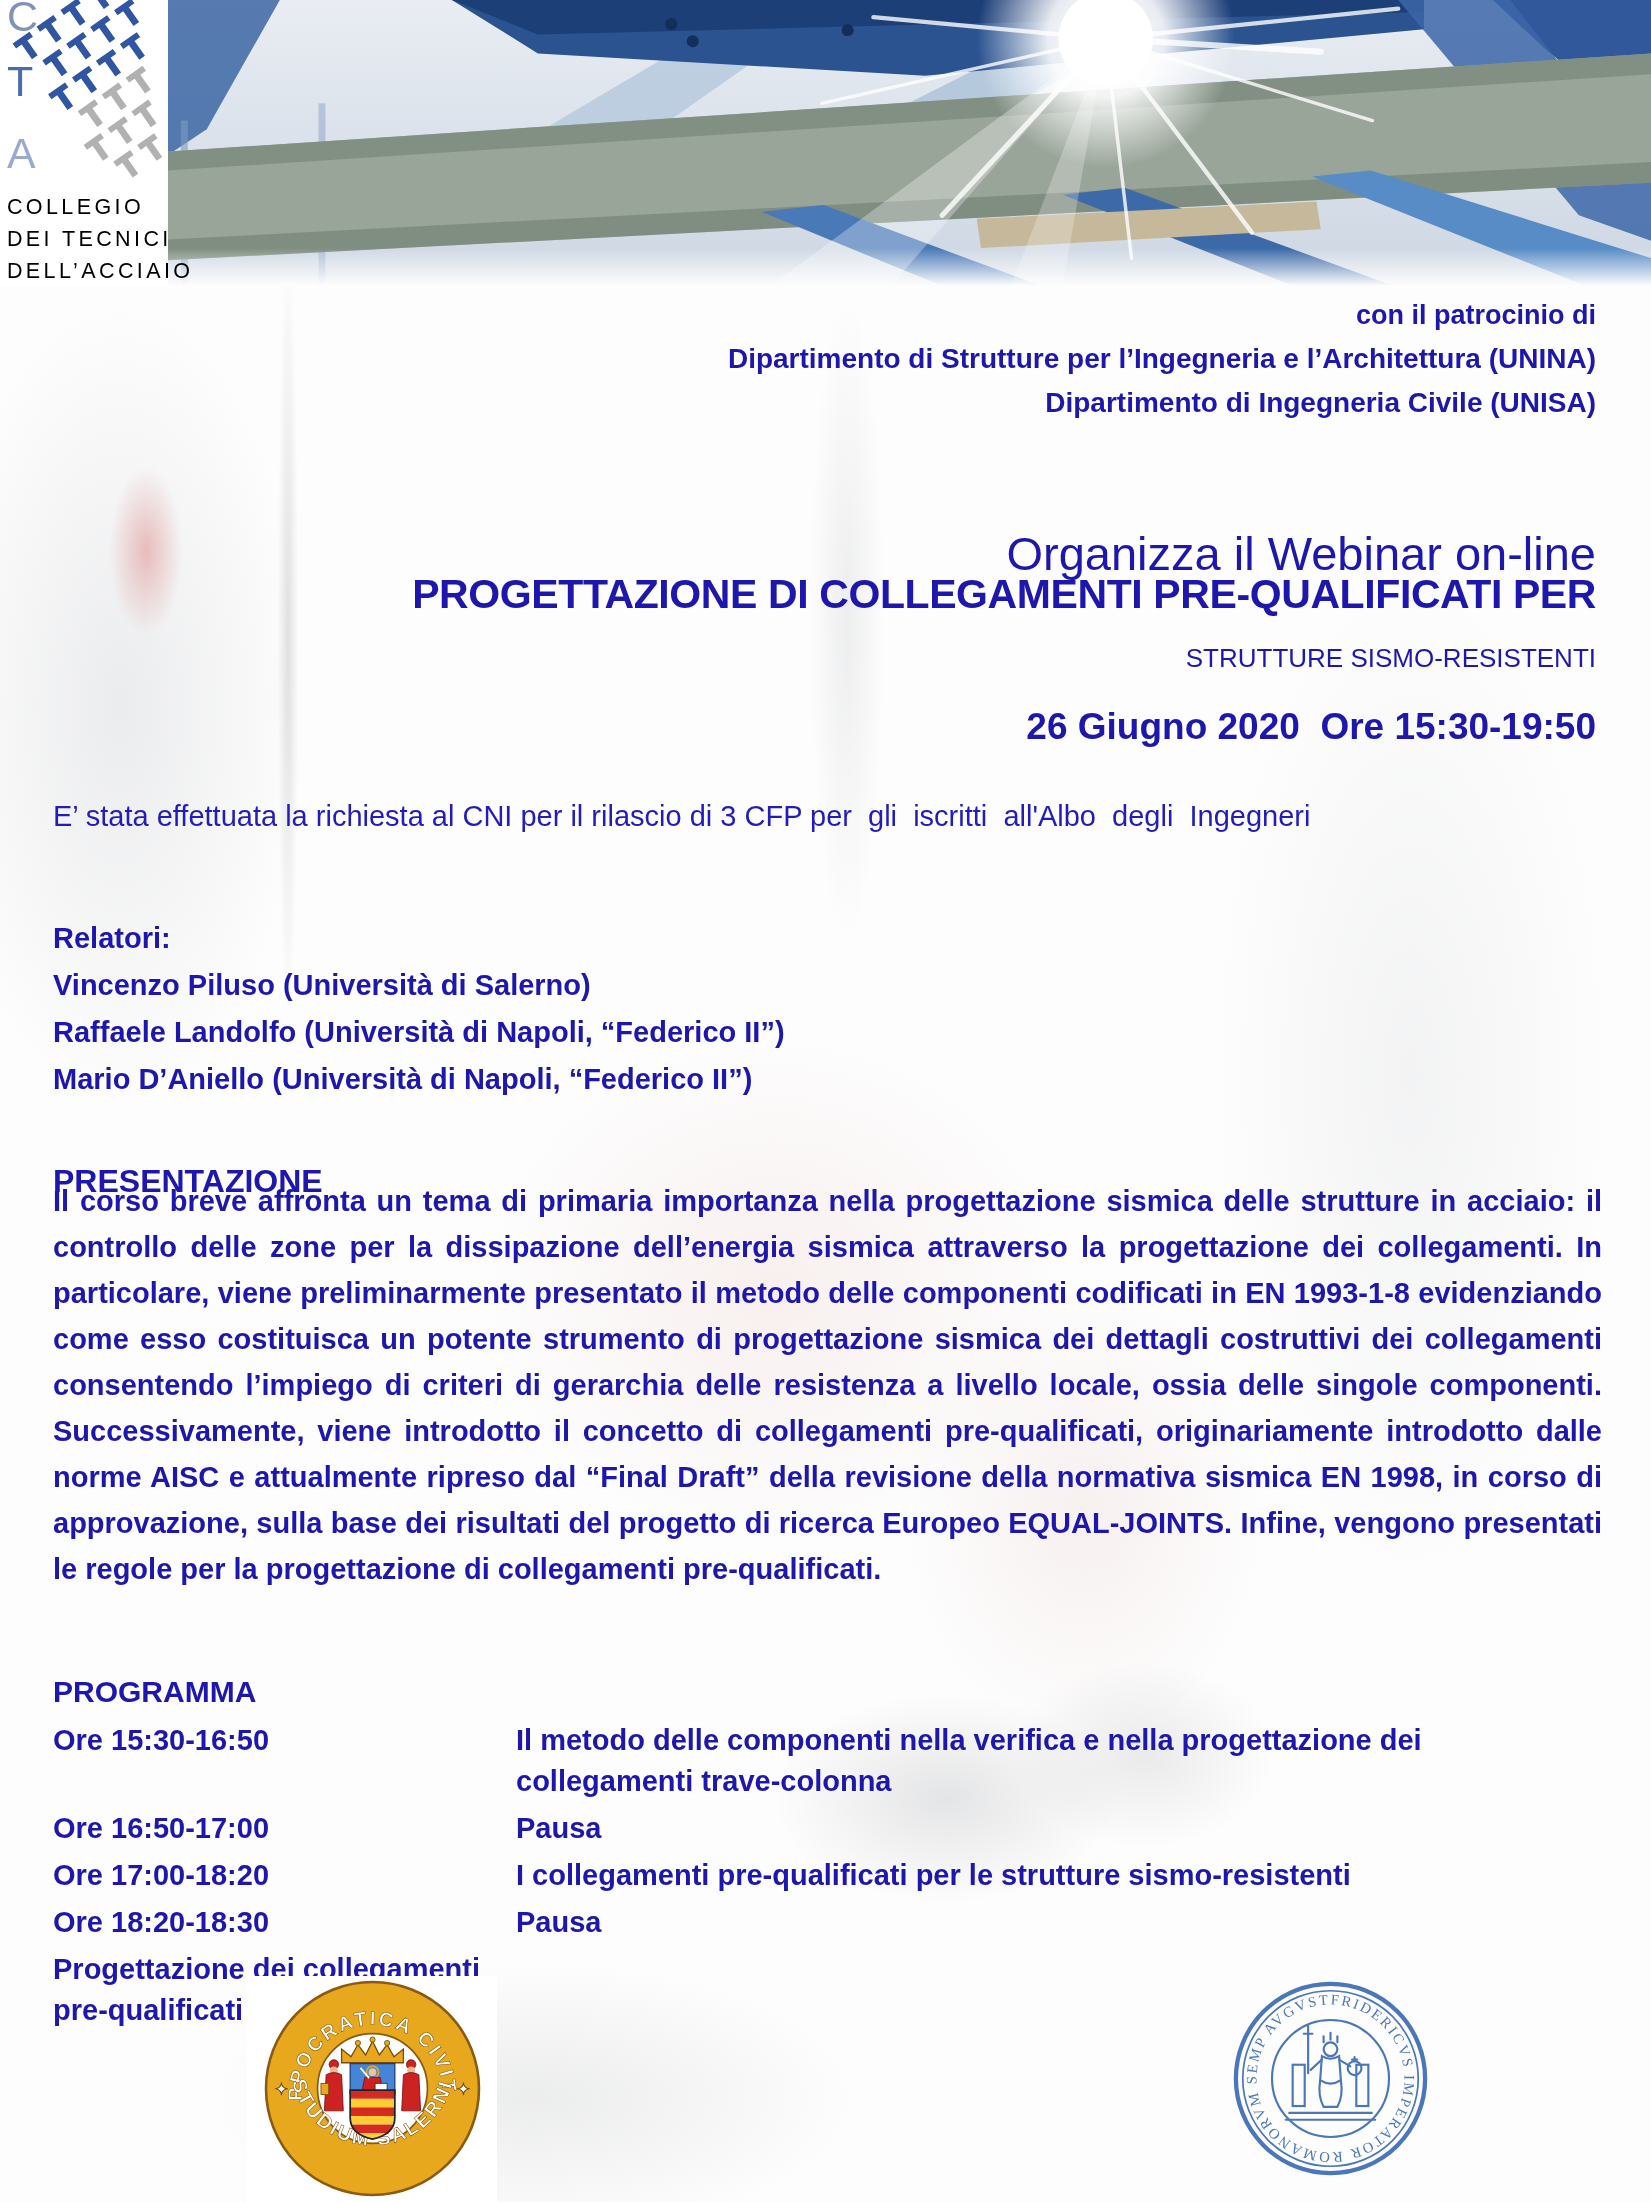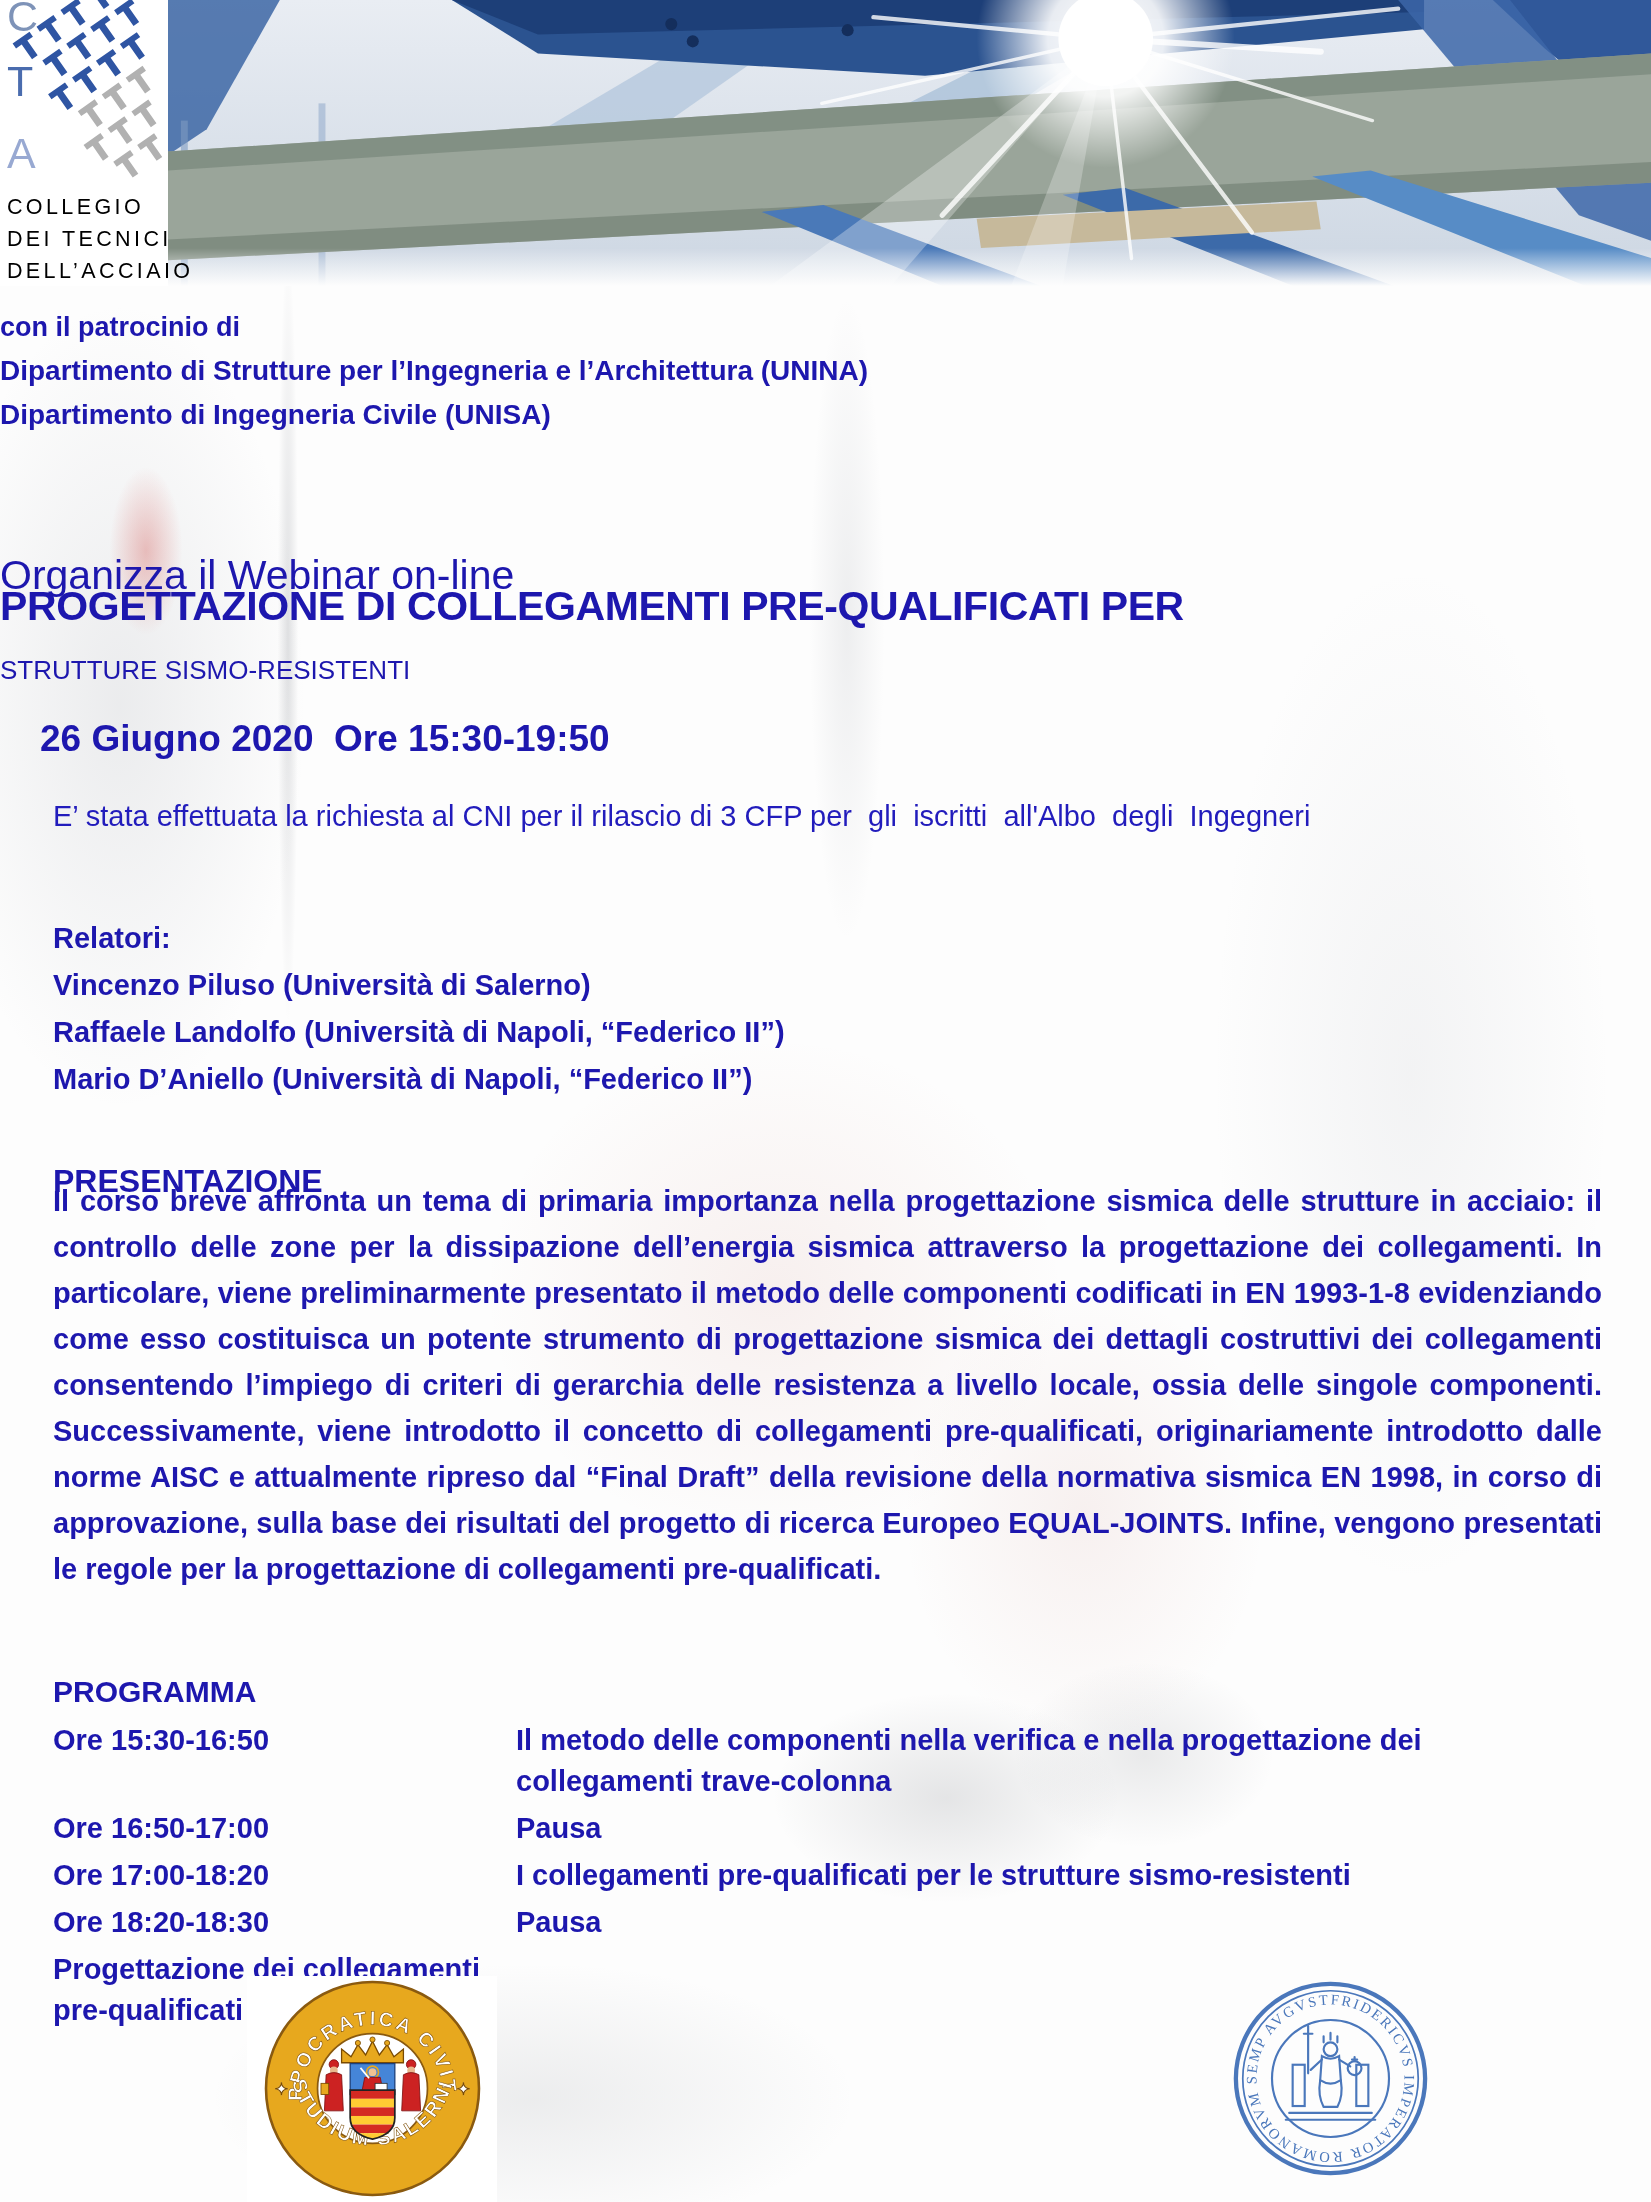--- a/index.html
+++ b/index.html
@@ -29,29 +29,29 @@
   .header { position:absolute; top:0; left:0; width:1652px; height:286px; }
   .header-photo { position:absolute; top:0; left:168px; width:1484px; height:286px; }
   .cta-logo { position:absolute; top:0; left:0; width:168px; height:286px; background:#fff; }
   .cta-mark { position:absolute; top:0; left:0; }
   .cta-orgname { position:absolute; top:191px; left:6.9px; }
   .cta-orgname div {
     font-size:21.5px; letter-spacing:3.4px; color:#000000;
     line-height:32px; font-weight:400; white-space:nowrap;
   }
   
-  .centered { position:absolute; left:0; width:1596px; text-align:left;margin-top:12px; }
+  .centered { position:absolute; left:0; width:1596px; text-align:right; }
   .block-left { position:absolute; left:53px; right:50px; }
   .prewrap { white-space:pre-wrap; }
 
   .patronage { top:293px; line-height:44px; }
   .patronage .intro { font-size:27px; font-weight:bold; }
   .patronage .dept  { font-size:28px; font-weight:bold; }
 
-  .organizer { top:540px; font-size:41px; font-weight:400; }
+  .organizer { top:526px; font-size:47px; font-weight:400; }
   .title1    { top:571px; font-size:41px; font-weight:bold; letter-spacing:-0.4px; }
   .title2    { top:643px; font-size:26px; font-weight:normal; }
   .datetime  { top:706px; font-size:37px; font-weight:bold;padding-left:40px; }
 
   .cfp { top:800px; font-size:29px; font-weight:400; color:#221cbc; }
 
   .speakers { top:915px; font-size:29px; font-weight:bold; line-height:47px; }
 
   .presentation-heading { top:1163px; font-size:32px; font-weight:bold; }
   .presentation-body {

